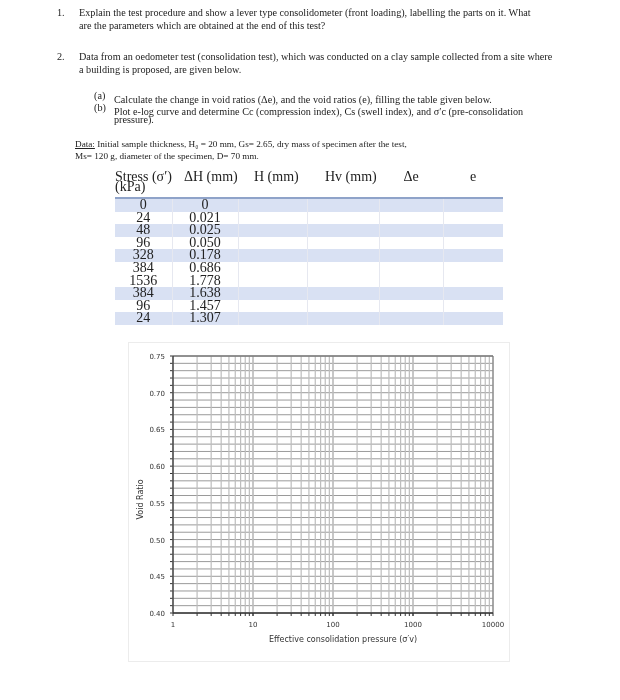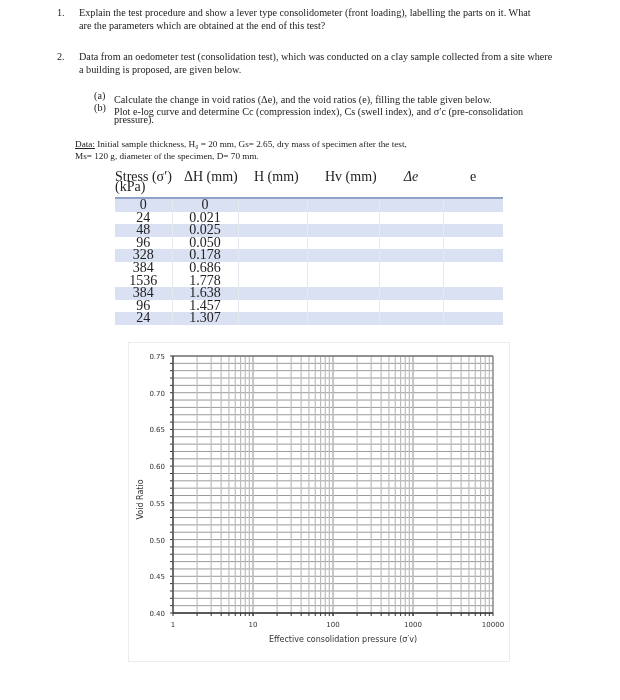--- a/index.html
+++ b/index.html
@@ -62,21 +62,21 @@
   <div style="white-space:nowrap;">Ms= 120 g, diameter of the specimen, D= 70 mm.</div>
 </div>
 
 <table class="data">
   <thead>
     <tr>
       <th style="width:57px;">Stress (σ′) (kPa)</th>
       <th style="width:66px; padding-left:12px; box-sizing:border-box;">ΔH (mm)</th>
       <th style="width:69px; padding-left:16px; box-sizing:border-box;">H (mm)</th>
       <th style="width:72px; padding-left:18px; box-sizing:border-box;">Hv (mm)</th>
-      <th style="width:64px; text-align:center;font-style:italic;">Δe</th>
+      <th style="width:64px; text-align:center;">Δe</th>
       <th style="width:60px; text-align:center;">e</th>
     </tr>
   </thead>
   <tbody>
     <tr class="odd">
       <td>0</td>
       <td>0</td>
       <td></td>
         <td></td>
       <td></td>

